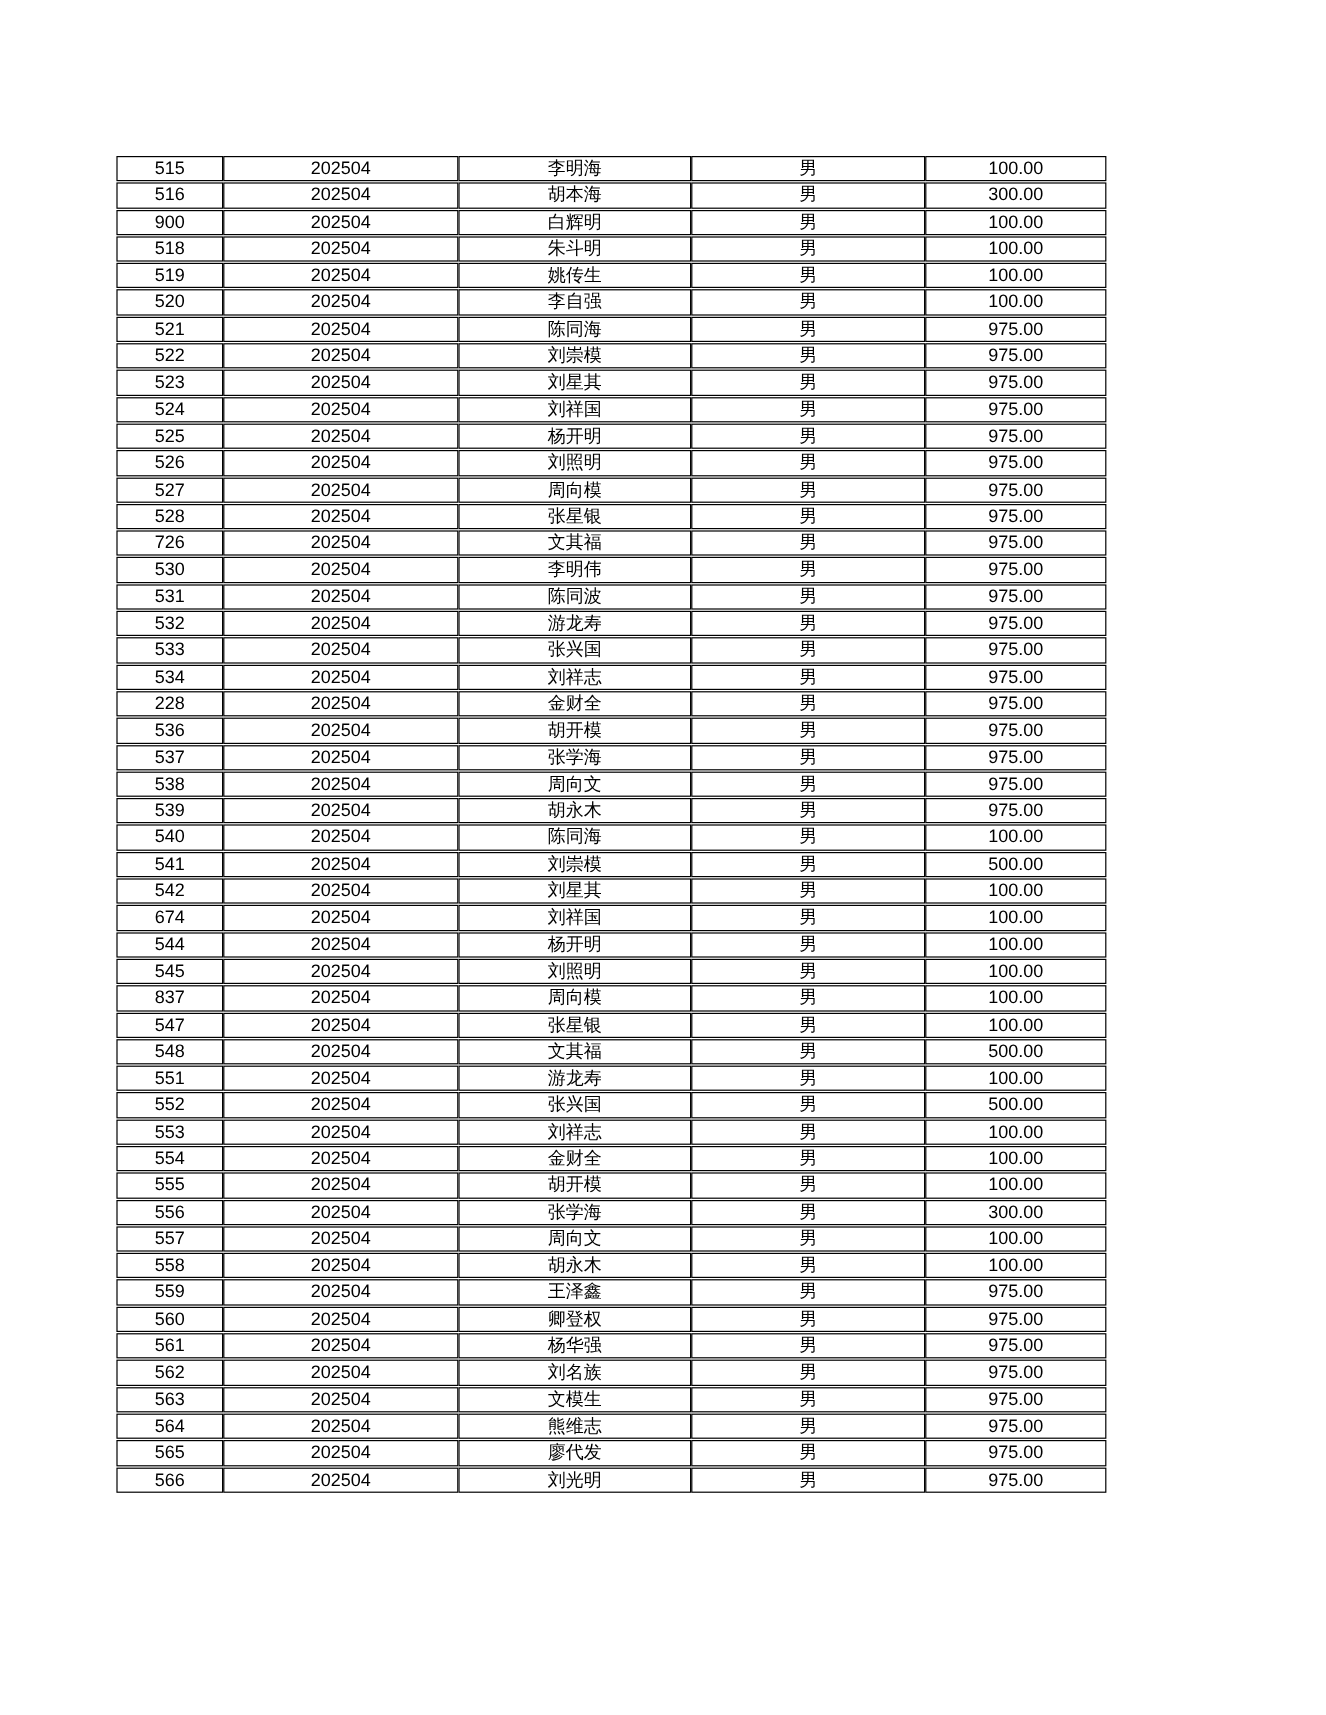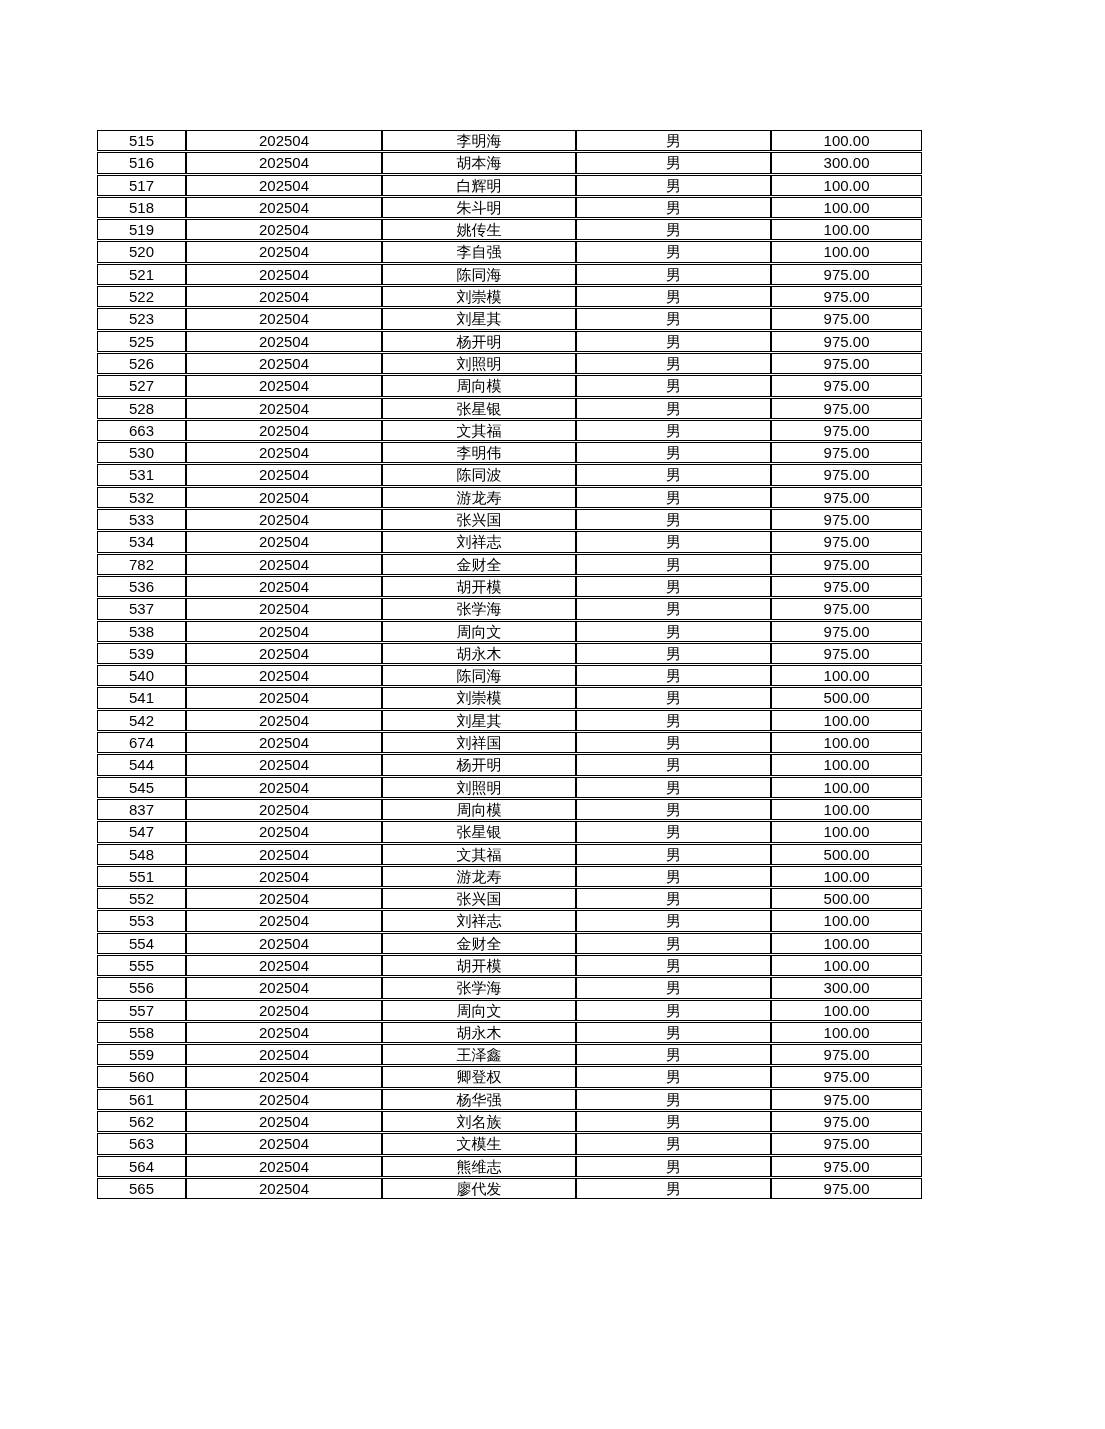--- a/index.html
+++ b/index.html
@@ -70,21 +70,21 @@
 
         <tr>
           <td>516</td>
           <td>202504</td>
           <td>胡本海</td>
           <td>男</td>
           <td>300.00</td>
         </tr>
 
         <tr>
-          <td>517</td>
+          <td>900</td>
           <td>202504</td>
           <td>白辉明</td>
           <td>男</td>
           <td>100.00</td>
         </tr>
 
         <tr>
           <td>518</td>
           <td>202504</td>
           <td>朱斗明</td>
@@ -125,20 +125,27 @@
         </tr>
 
         <tr>
           <td>523</td>
           <td>202504</td>
           <td>刘星其</td>
           <td>男</td>
           <td>975.00</td>
         </tr>
 
+        <tr>
+          <td>524</td>
+          <td>202504</td>
+          <td>刘祥国</td>
+          <td>男</td>
+          <td>975.00</td>
+        </tr>
 
         <tr>
           <td>525</td>
           <td>202504</td>
           <td>杨开明</td>
           <td>男</td>
           <td>975.00</td>
         </tr>
 
         <tr>
@@ -159,21 +166,21 @@
 
         <tr>
           <td>528</td>
           <td>202504</td>
           <td>张星银</td>
           <td>男</td>
           <td>975.00</td>
         </tr>
 
         <tr>
-          <td>663</td>
+          <td>726</td>
           <td>202504</td>
           <td>文其福</td>
           <td>男</td>
           <td>975.00</td>
         </tr>
 
         <tr>
           <td>530</td>
           <td>202504</td>
           <td>李明伟</td>
@@ -207,21 +214,21 @@
 
         <tr>
           <td>534</td>
           <td>202504</td>
           <td>刘祥志</td>
           <td>男</td>
           <td>975.00</td>
         </tr>
 
         <tr>
-          <td>782</td>
+          <td>228</td>
           <td>202504</td>
           <td>金财全</td>
           <td>男</td>
           <td>975.00</td>
         </tr>
 
         <tr>
           <td>536</td>
           <td>202504</td>
           <td>胡开模</td>
@@ -440,15 +447,22 @@
         </tr>
 
         <tr>
           <td>565</td>
           <td>202504</td>
           <td>廖代发</td>
           <td>男</td>
           <td>975.00</td>
         </tr>
 
+        <tr>
+          <td>566</td>
+          <td>202504</td>
+          <td>刘光明</td>
+          <td>男</td>
+          <td>975.00</td>
+        </tr>
       </tbody>
   </table>
 </div>
 
 </body></html>

